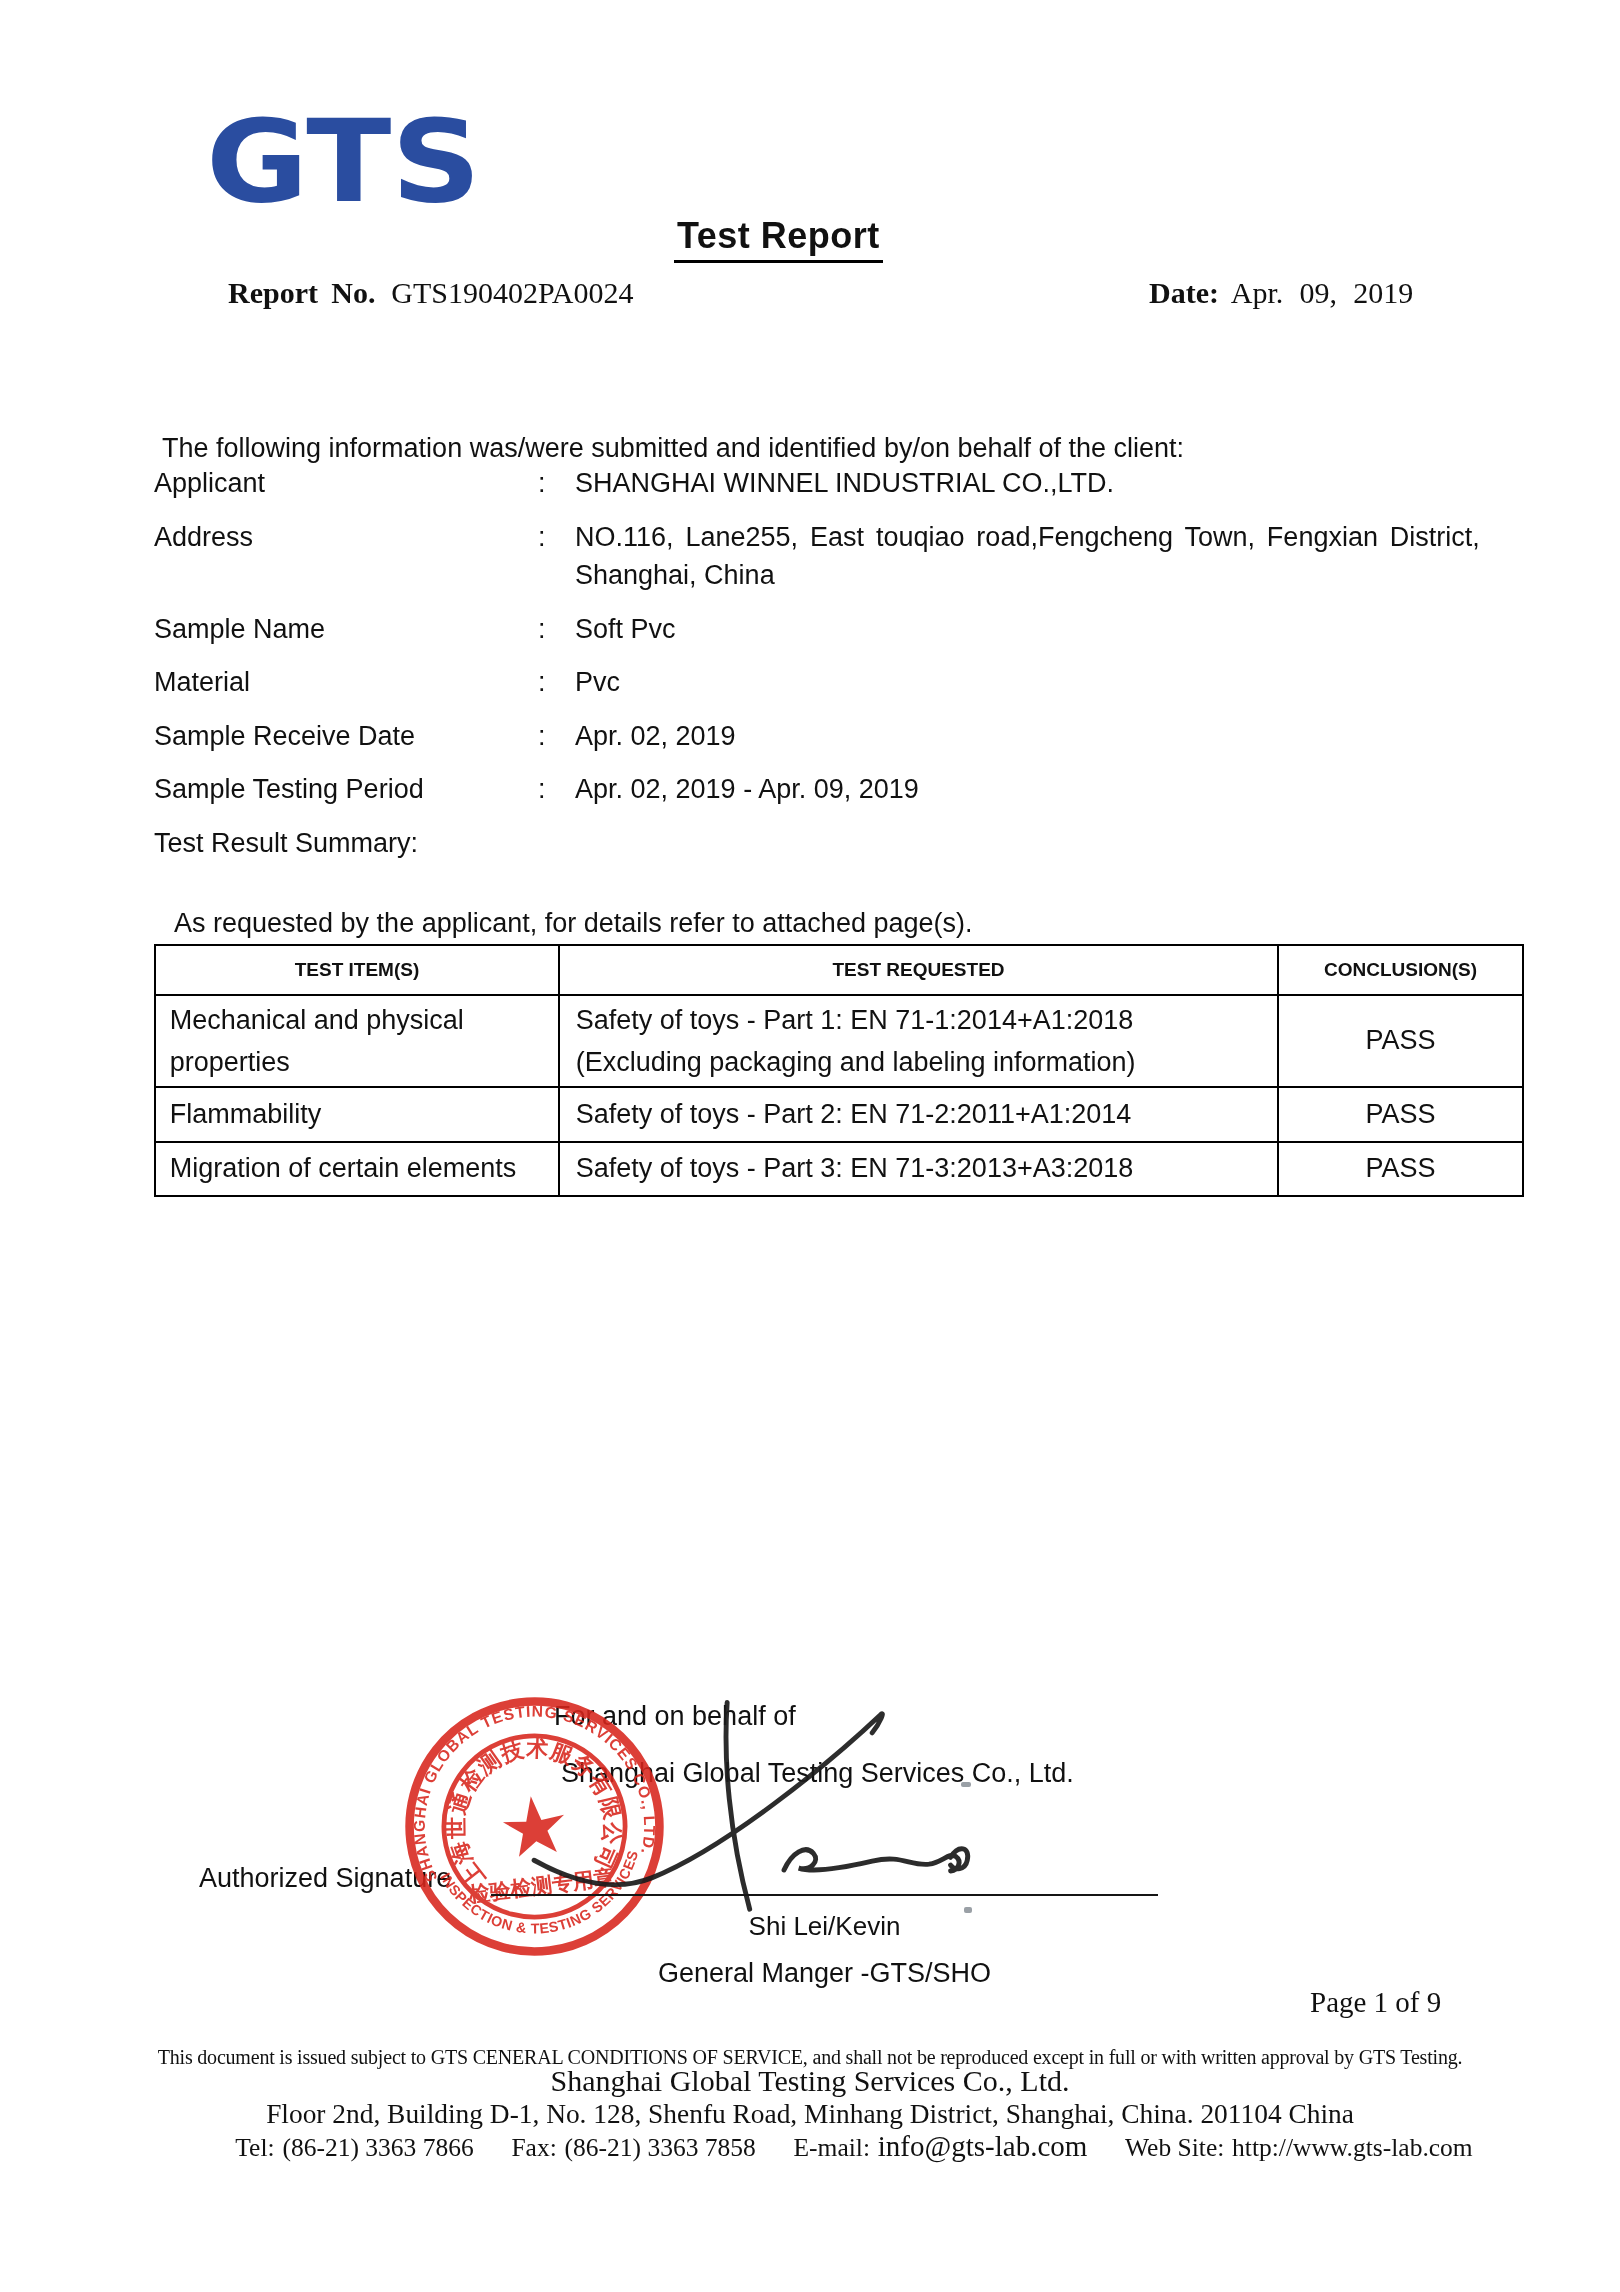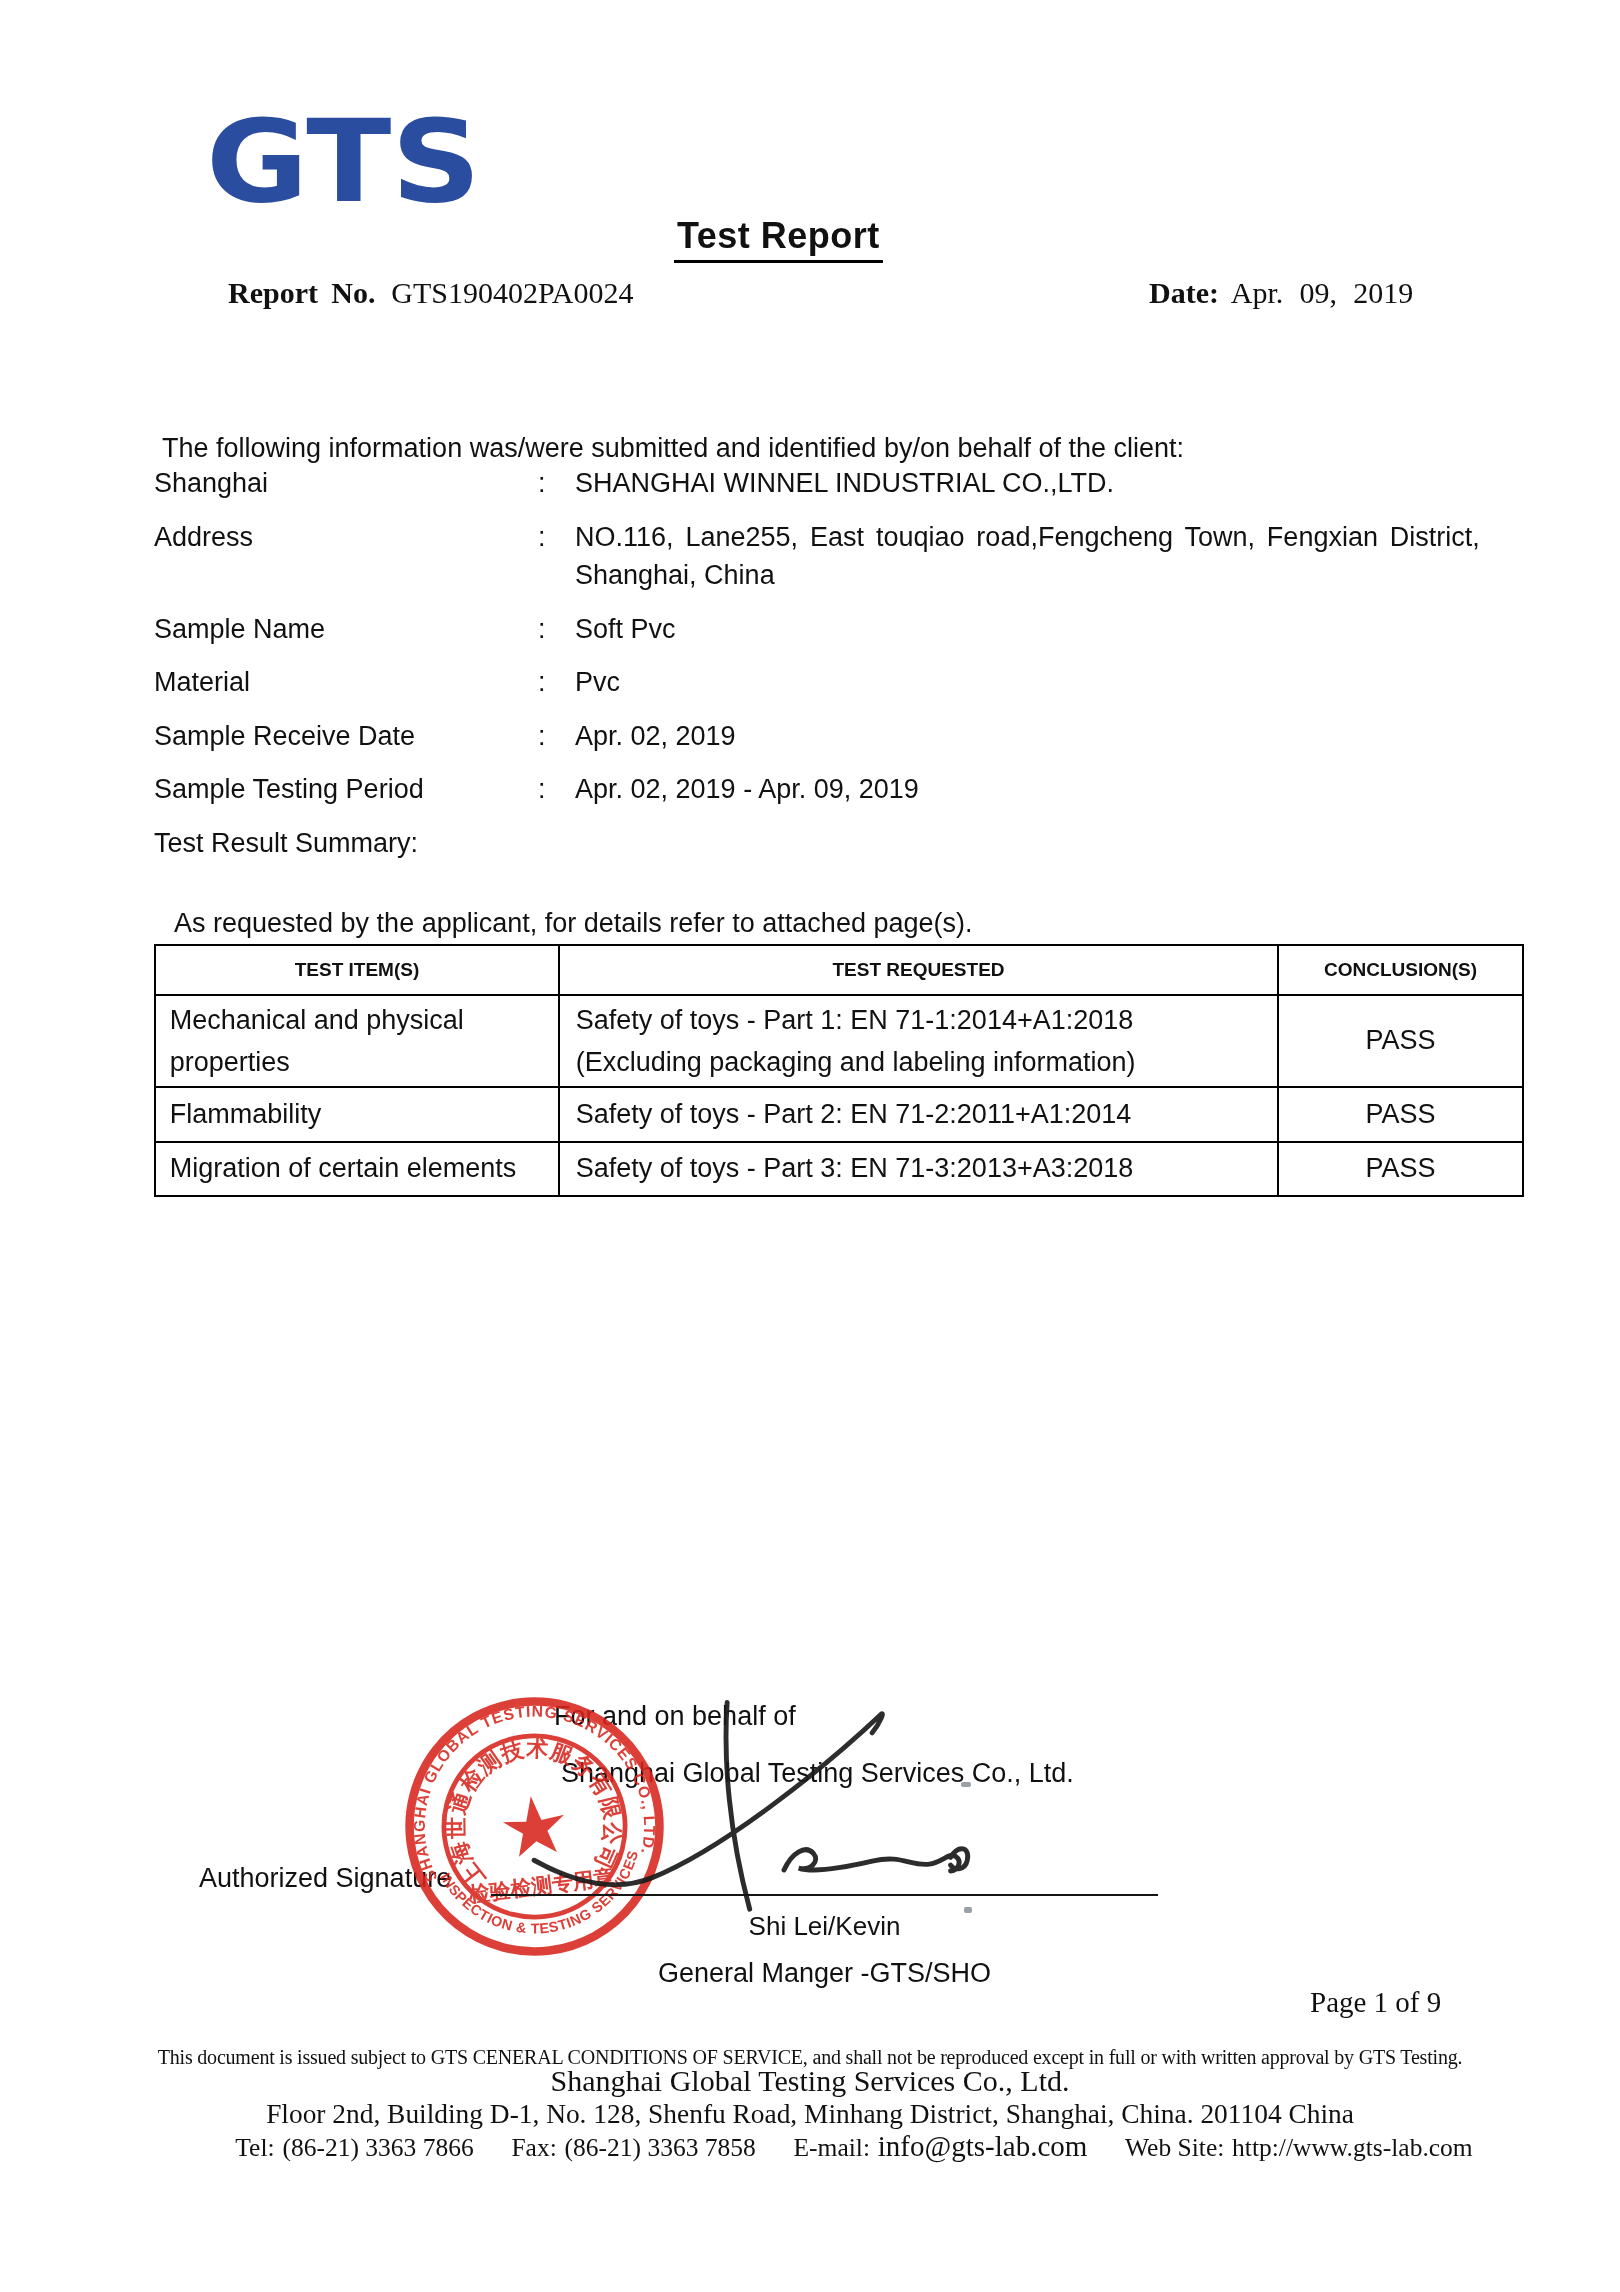--- a/index.html
+++ b/index.html
@@ -72,21 +72,21 @@
     <span class="lbl">Report No.</span><span>GTS190402PA0024</span>
   </div>
   <div class="date-line">
     <span class="lbl">Date:</span><span class="val">Apr. 09, 2019</span>
   </div>
 
   <div class="intro">The following information was/were submitted and identified by/on behalf of the client:</div>
 
   <div class="info">
     <div class="info-row">
-      <span>Shanghai</span>
+      <span>Applicant</span>
       <span>:</span>
       <span>SHANGHAI WINNEL INDUSTRIAL CO.,LTD.</span>
     </div>
     <div class="info-row">
       <span>Address</span>
       <span>:</span>
       <span>
         <span class="addr-l1" style="display:block">NO.116, Lane255, East touqiao road,Fengcheng Town,  Fengxian District,</span>
         <span class="addr-l2" style="display:block">Shanghai, China</span>
       </span>

